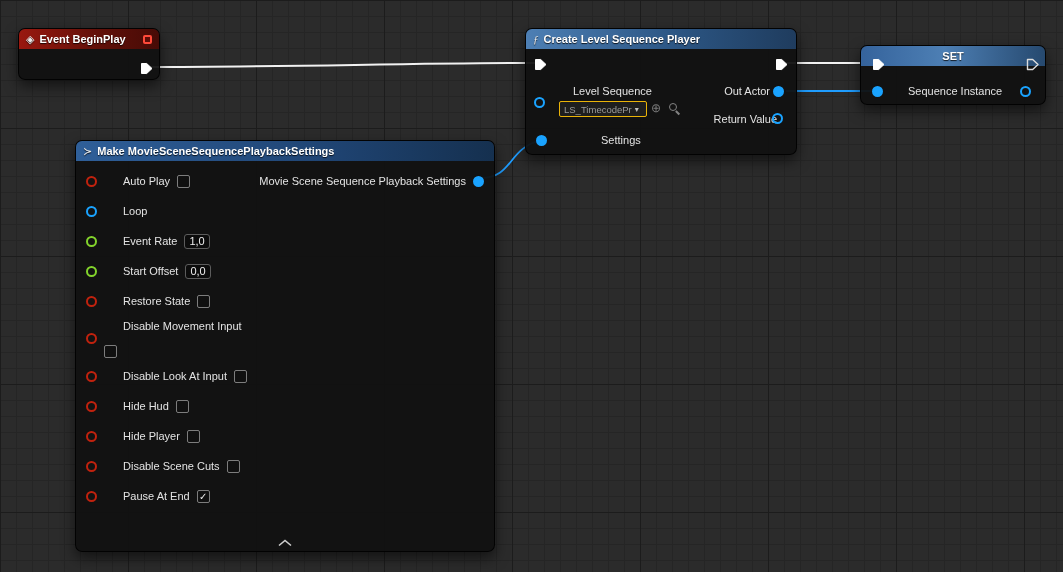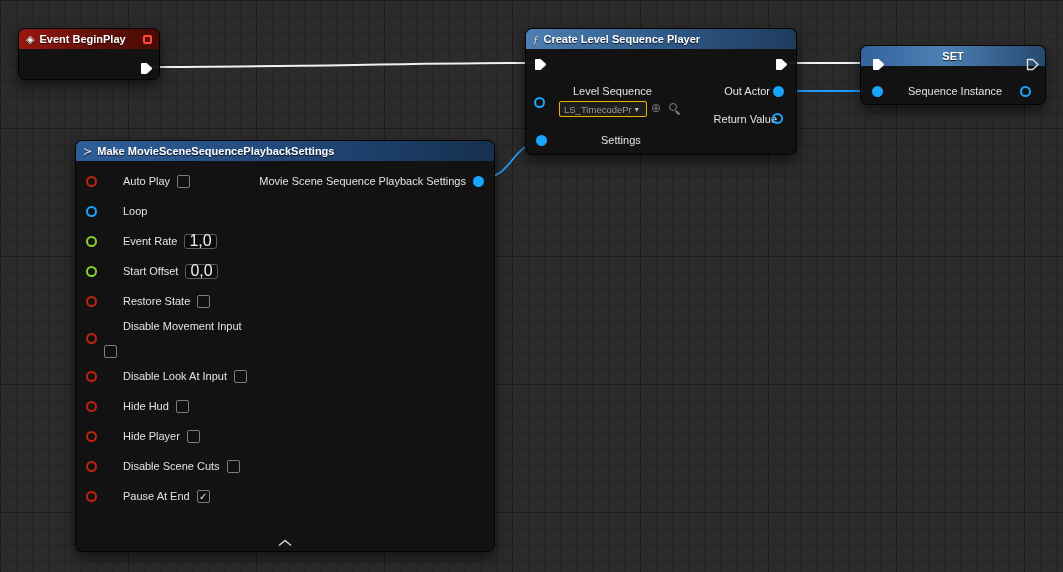--- a/index.html
+++ b/index.html
@@ -49,21 +49,21 @@
   .exec path { fill:#ffffff; stroke:#ffffff; stroke-width:1; stroke-linejoin:round; }
   .exec.hollow path { fill:none; stroke:#dcdcdc; stroke-width:1.4; }
   .lbl { color:#e3e3e3;padding-left:19px; }
   .checkbox {
     width:13px; height:13px; background:#101010; border:1px solid #7d7d7d;
     border-radius:2px; display:inline-flex; align-items:center; justify-content:center;
     font-size:10px; color:#e8e8e8; flex:0 0 auto;
   }
   .field {
     background:#0c0c0c; border:1px solid #5c5c5c; border-radius:3px;
-    color:#efefef; font-size:16px; padding:0 4px; height:15px;
+    color:#efefef; font-size:11px; padding:0 4px; height:15px;
     display:inline-flex; align-items:center;
   }
   .dropdown {
     position:absolute; display:flex; align-items:center; gap:3px;
     background:#1e1e1e; border:1px solid #eab308; border-radius:2px;
     color:#9a9a9a; font-size:9.5px; padding:0 4px; height:16px; overflow:hidden;
   }
   .dd-chev { color:#bdbdbd; font-size:8px; }
   .ghost-ic { position:absolute; color:#787878; font-size:12px; line-height:12px; }
   .search-wrap { position:absolute; width:14px; height:14px; }

